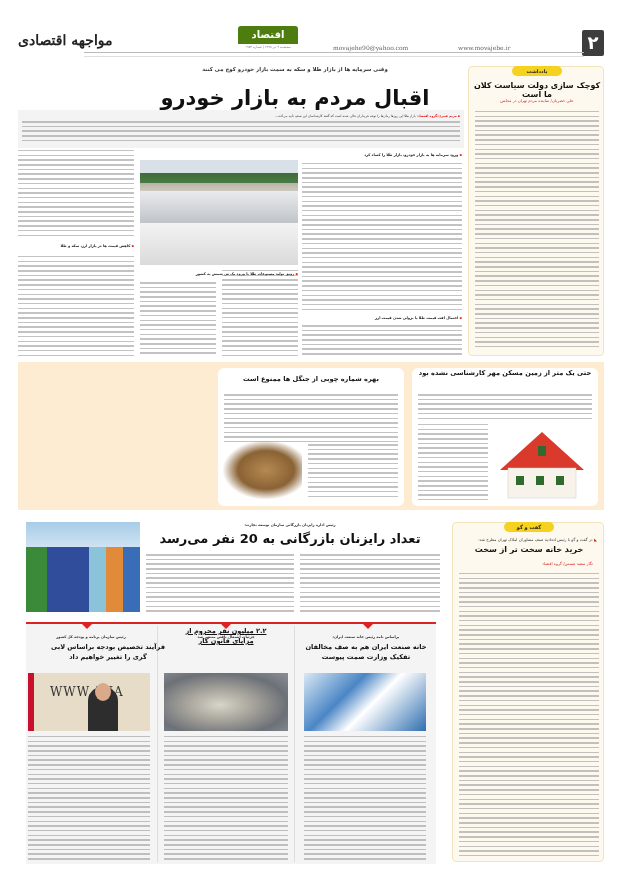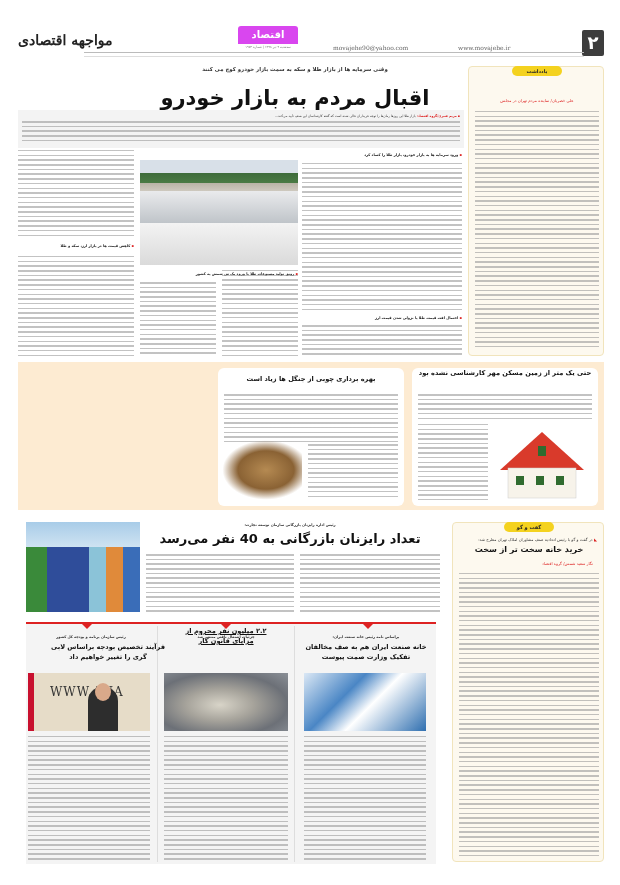--- a/index.html
+++ b/index.html
@@ -8,21 +8,21 @@
   .abs { position: absolute; }
   .txt { font-size: 3.2px; line-height: 5.3px; color: #555; text-align: justify; overflow: hidden; }
   .lines { background: repeating-linear-gradient(to bottom, #9a9a9a 0px, #9a9a9a 1.5px, transparent 1.5px, transparent 4.7px); opacity: .6; }
 
   
   #header { top: 0; left: 0; width: 620px; height: 52px; }
   .pagenum { position:absolute; right: 16px; top: 30px; width: 22px; height: 26px; background:#3d3d3d; color:#fff; font-size: 18px; font-weight:bold; text-align:center; line-height:26px; border-radius: 2px;}
   .hdr-line { position:absolute; top: 52px; left: 84px; width: 500px; height: 1px; background:#bbb; }
   .hdr-line2 { position:absolute; top: 56px; left: 84px; width: 500px; height: 1px; background:#ddd; }
   .url { position:absolute; top: 44px; font-family: "DejaVu Serif", serif; font-size: 6px; color:#666; direction:ltr; }
-  .logo-red { position:absolute; left: 238px; top: 26px; width: 60px; height: 18px; background:#d946ef; border-radius: 3px 3px 0 0; color:#fff; text-align:center; font-size:10px; font-weight:bold; line-height:18px;}
+  .logo-red { position:absolute; left: 238px; top: 26px; width: 60px; height: 18px; background:#4d7c0f; border-radius: 3px 3px 0 0; color:#fff; text-align:center; font-size:10px; font-weight:bold; line-height:18px;}
   .issue { position:absolute; left: 232px; top: 45px; width: 72px; font-size: 3.2px; color:#777; text-align:center; }
   .brand { position:absolute; left: 18px; top: 32px; font-family: "DejaVu Serif", serif; font-size: 14px; font-weight: bold; color:#222; }
 
   
   .kicker { font-size: 5.4px; color:#333; text-align:center; font-weight:bold; }
   .main-title { font-size: 21px; font-weight:900; color:#111; text-align:center; letter-spacing:-0.5px; }
   .lead-box { background:#f3f3f3; }
   .lead-red { color:#d22; font-weight:bold; }
   .subhead { font-size: 3.6px; font-weight:bold; color:#222; }
   .bullet { color:#d22; }
@@ -105,20 +105,21 @@
 
 <div class="abs lines" style="left:18px; top:150px; width:116px; height:88px;"></div>
 <div class="abs subhead" style="left:18px; top:244px; width:116px;">
   <span class="bullet">▪</span>
   <span>کاهش قیمت ها در بازار ارز، سکه و طلا</span>
 </div>
 <div class="abs lines" style="left:18px; top:256px; width:116px; height:100px;"></div>
 
 <div class="abs opinion" style="left:468px; top:66px; width:136px; height:290px;">
   <div class="tag-yellow" style="position:absolute; left:43px; top:-1px; width:50px; height:10px; line-height:10px;">یادداشت</div>
+  <div class="op-title" style="position:absolute; left:4px; top:14px; width:128px;">کوچک سازی دولت سیاست کلان ما است</div>
   <div class="author" style="position:absolute; left:4px; top:31px; width:128px;">علی خضریان/ نماینده مردم تهران در مجلس</div>
   <div class="lines" style="position:absolute; left:6px; top:44px; width:124px; height:240px;"></div>
 </div>
 
 <div class="abs band" style="left:18px; top:362px; width:586px; height:148px;">
 
   <div class="card" style="position:absolute; right:6px; top:6px; width:186px; height:138px;">
     <div class="card-title" style="margin-top:1px;">حتی یک متر از زمین مسکن مهر کارشناسی نشده بود</div>
     <div class="lines" style="position:absolute; left:6px; top:26px; width:174px; height:28px;"></div>
     <div class="lines" style="position:absolute; left:6px; top:56px; width:70px; height:76px;"></div>
@@ -128,42 +129,42 @@
         <rect x="16" y="42" width="68" height="30" fill="#f7f3ea" stroke="#ccc" stroke-width=".5"></rect>
         <rect x="24" y="50" width="8" height="9" fill="#2f6b2f"></rect>
         <rect x="44" y="50" width="8" height="9" fill="#2f6b2f"></rect>
         <rect x="64" y="50" width="8" height="9" fill="#2f6b2f"></rect>
         <rect x="46" y="20" width="8" height="10" fill="#2f6b2f"></rect>
       </svg>
     </div>
   </div>
 
   <div class="card" style="position:absolute; right:200px; top:6px; width:186px; height:138px;">
-    <div class="card-title" style="margin-top:7px;">بهره برداری چوبی از جنگل ها زیاد است</div>
+    <div class="card-title" style="margin-top:7px;">بهره شماره چوبی از جنگل ها ممنوع است</div>
     <div class="lines" style="position:absolute; left:6px; top:26px; width:174px; height:48px;"></div>
     <div class="lines" style="position:absolute; right:6px; top:76px; width:90px; height:56px;"></div>
     <div class="photo-log" style="position:absolute; left:4px; top:72px; width:80px; height:60px;"></div>
   </div>
 
 </div>
 
 <div class="abs opinion" style="left:452px; top:522px; width:152px; height:340px;">
   <div class="tag-yellow" style="position:absolute; left:51px; top:-1px; width:50px; height:10px; line-height:10px;">گفت و گو</div>
   <div style="position:absolute; right:6px; top:14px; width:140px; font-size:4px; color:#333;">
     <span style="color:#d22;">◣</span>
     <span>در گفت و گو با رئیس اتحادیه صنف مشاوران املاک تهران مطرح شد:</span>
   </div>
   <div class="op-title" style="position:absolute; left:4px; top:22px; width:144px;">خرید خانه سخت تر از سخت</div>
   <div class="author" style="position:absolute; right:10px; top:38px; width:130px; text-align:right;">نگار سعید شمس/ گروه اقتصاد</div>
   <div class="lines" style="position:absolute; left:6px; top:50px; width:140px; height:284px;"></div>
 </div>
 
 <div class="abs photo-containers" style="left:26px; top:522px; width:114px; height:90px;"></div>
 <div class="abs b-kicker" style="left:140px; top:523px; width:300px;">رئیس اداره رایزنان بازرگانی سازمان توسعه تجارت:</div>
-<div class="abs" style="left:140px; top:531px; width:300px; font-size:13px; font-weight:bold; text-align:center; color:#111;">تعداد رایزنان بازرگانی به 40 نفر می‌رسد</div>
+<div class="abs" style="left:140px; top:531px; width:300px; font-size:13px; font-weight:bold; text-align:center; color:#111;">تعداد رایزنان بازرگانی به 20 نفر می‌رسد</div>
 <div class="abs lines" style="left:300px; top:554px; width:140px; height:58px;"></div>
 <div class="abs lines" style="left:146px; top:554px; width:148px; height:58px;"></div>
 
 <div class="abs red-rule" style="left:26px; top:622px; width:410px;"></div>
 <div class="abs gray-bg" style="left:26px; top:624px; width:410px; height:240px;"></div>
 <div class="abs vsep" style="left:294px; top:626px; height:236px;"></div>
 <div class="abs vsep" style="left:157px; top:626px; height:236px;"></div>
 
 <div class="abs tri" style="left:363px; top:624px;"></div>
 <div class="abs b-kicker" style="left:298px; top:635px; width:136px;">براساس نامه رئیس خانه صنعت ایران:</div>

